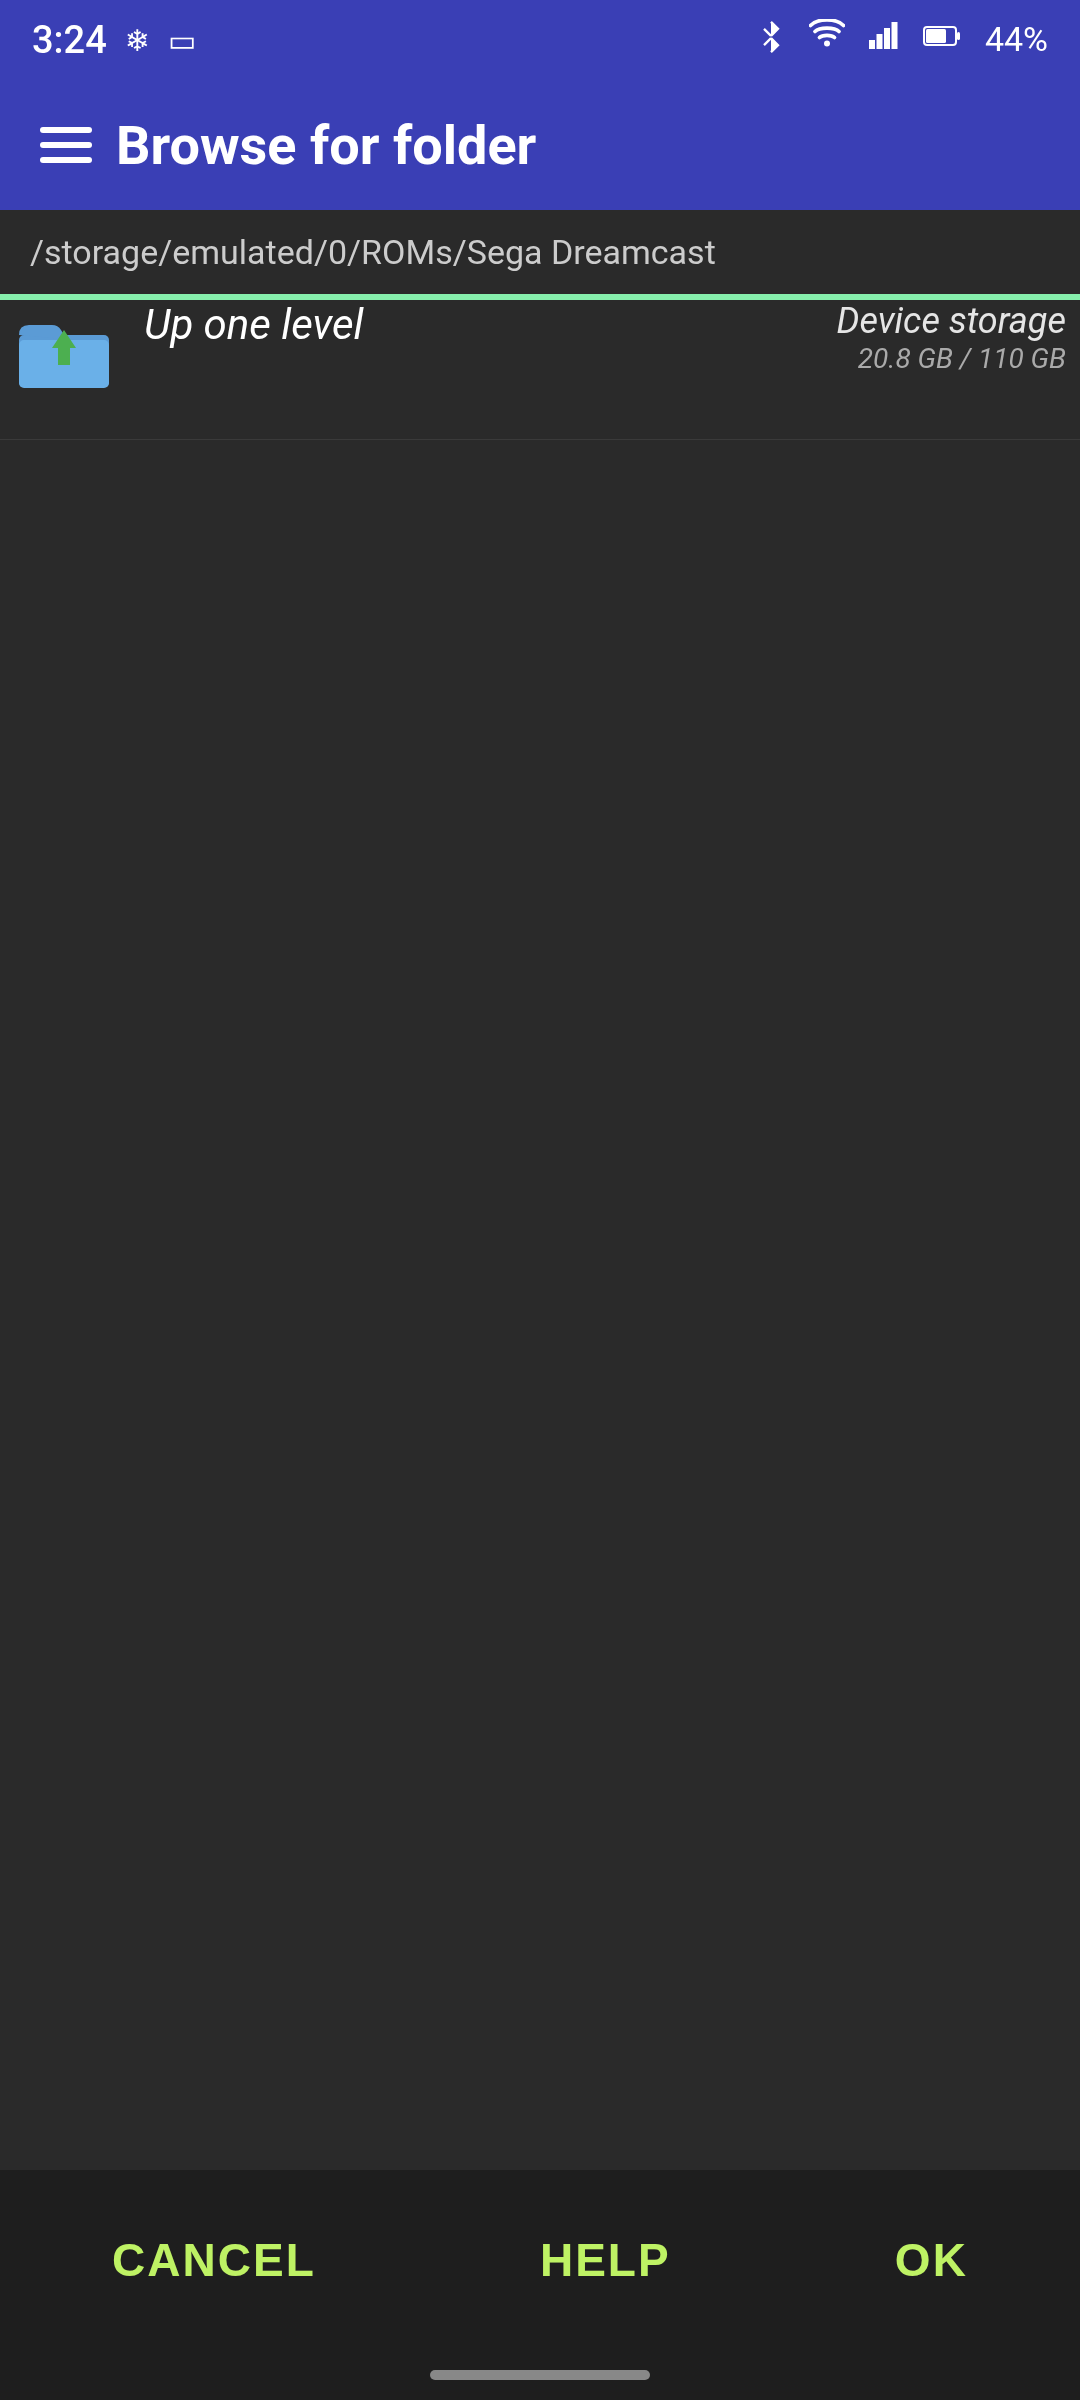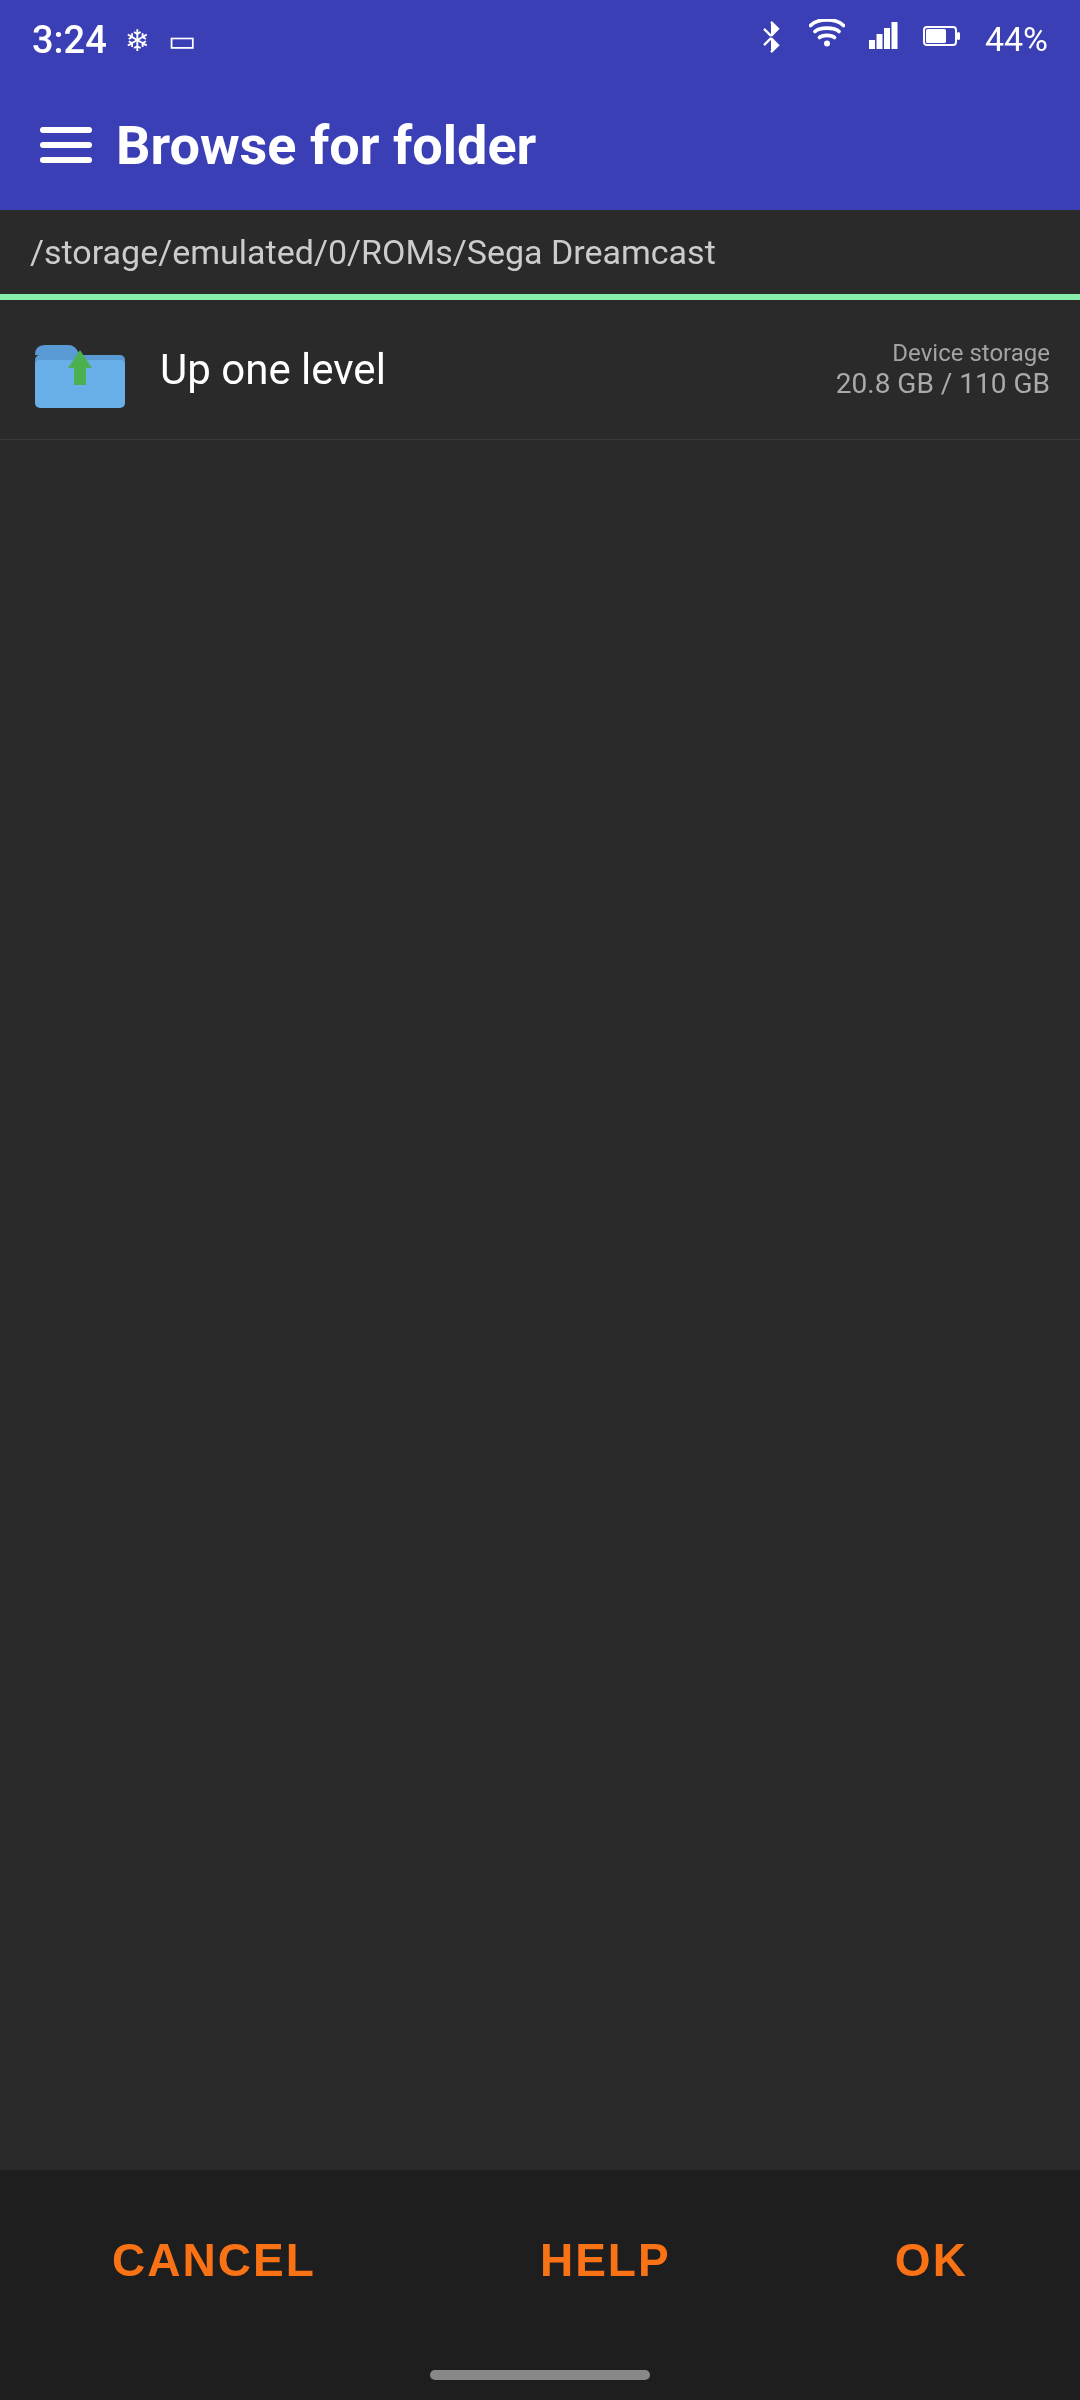--- a/index.html
+++ b/index.html
@@ -100,24 +100,25 @@
 
     .path-text {
       font-size: 34px;
       color: #cccccc;
     }
 
     .file-item {
       width: 100%;
       height: 140px;
       display: flex;
-      align-items: center;
-      padding: 0 30px;
+      align-items: flex-start;
+      padding: 0 14px;
       border-bottom: 1px solid #3a3a3a;
       cursor: pointer;
+      font-style: italic;
     }
 
     .folder-icon-container {
       width: 100px;
       height: 100px;
       margin-right: 30px;
       position: relative;
       flex-shrink: 0;
     }
 
@@ -147,22 +148,22 @@
     }
 
     .file-right {
       display: flex;
       flex-direction: column;
       align-items: flex-end;
       justify-content: center;
     }
 
     .storage-label {
-      font-size: 24px;
-      color: #a3a3a3;
+      font-size: 36px;
+      color: #e5e5e5;
     }
 
     .storage-value {
       font-size: 28px;
       color: #aaaaaa;
     }
 
     
     .bottom-bar {
       position: absolute;
@@ -172,21 +173,21 @@
       height: 180px;
       background-color: #1e1e1e;
       display: flex;
       align-items: center;
       justify-content: space-around;
     }
 
     .bottom-btn {
       font-size: 46px;
       font-weight: 700;
-      color: #f97316;
+      color: #bef264;
       background: none;
       border: none;
       cursor: pointer;
       letter-spacing: 2px;
       padding: 20px 40px;
     }
 
     
     .nav-bar {
       position: absolute;

